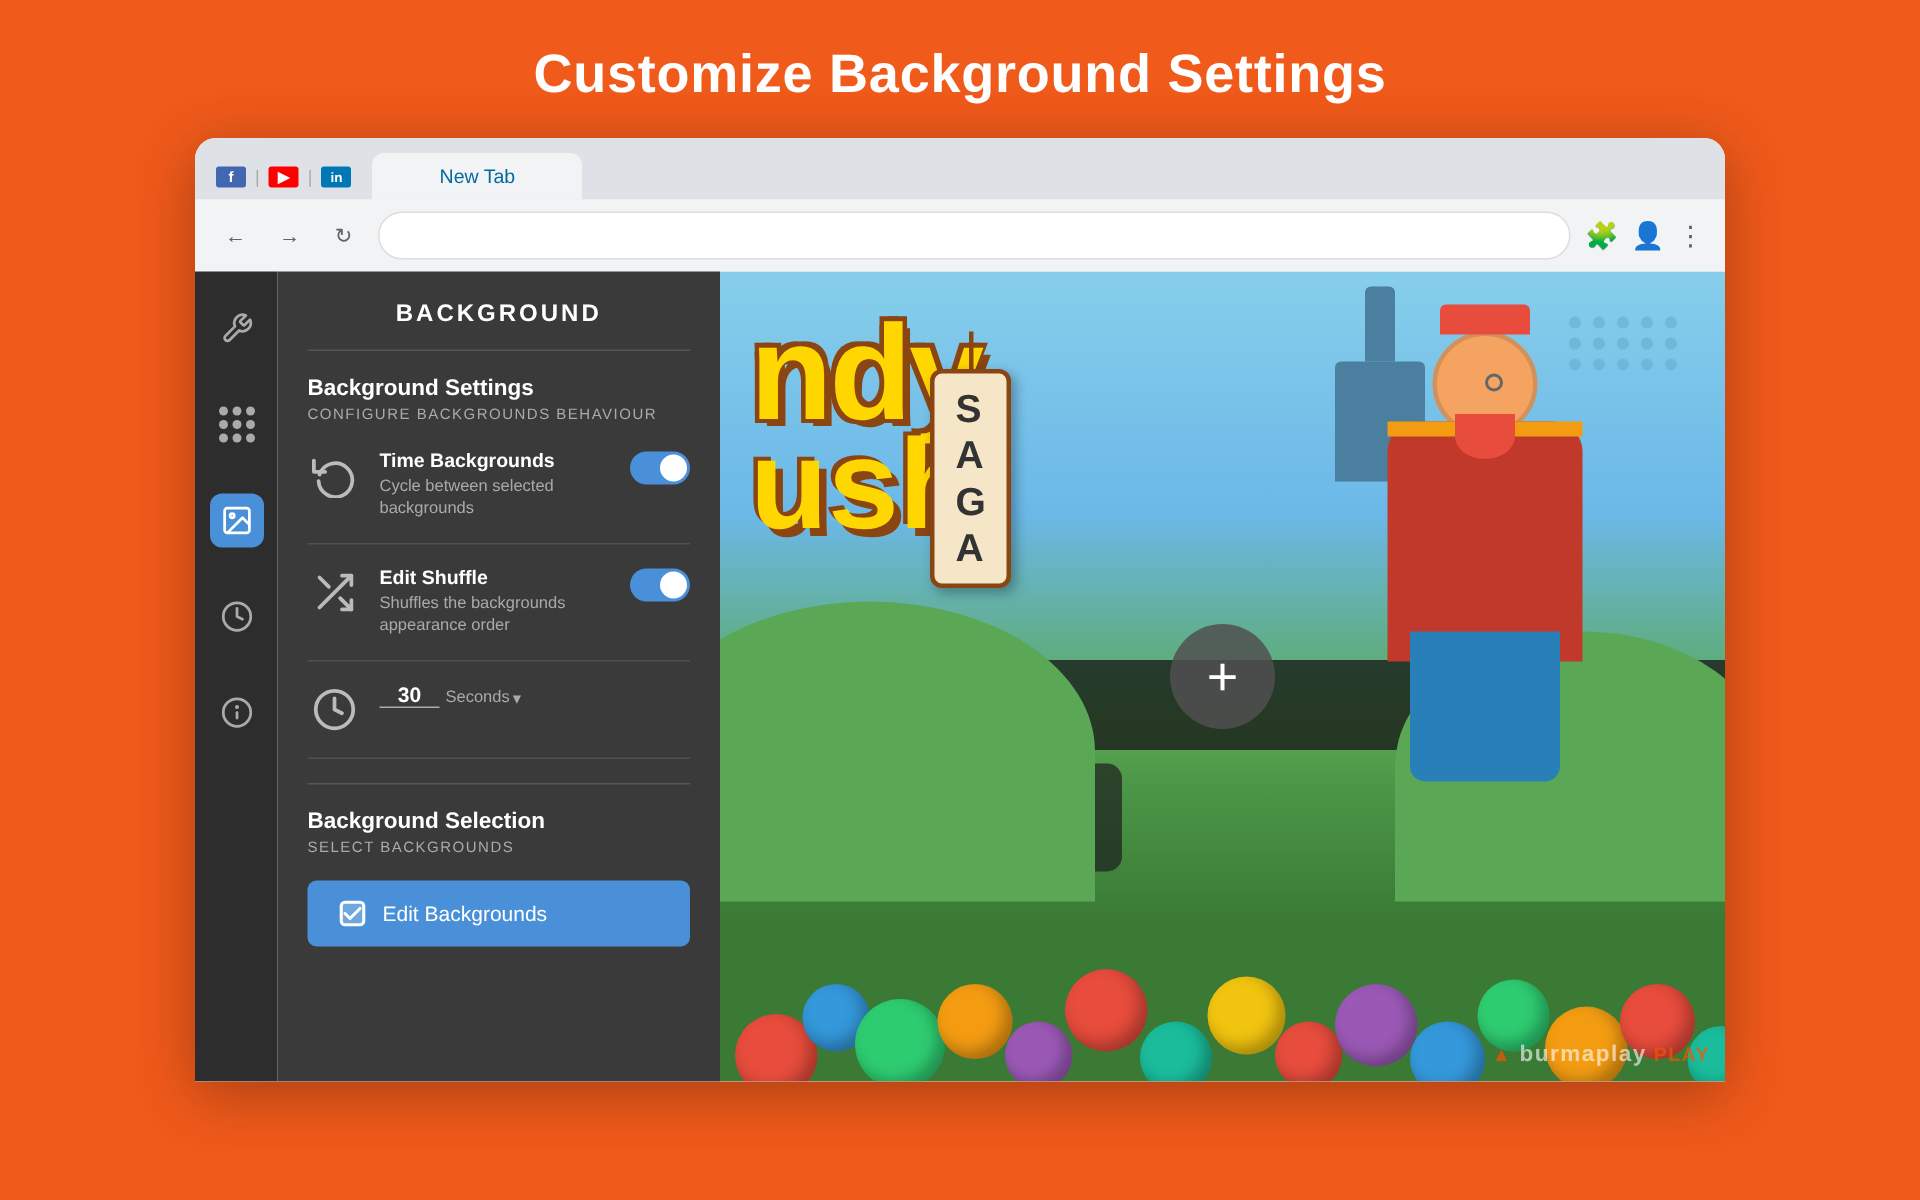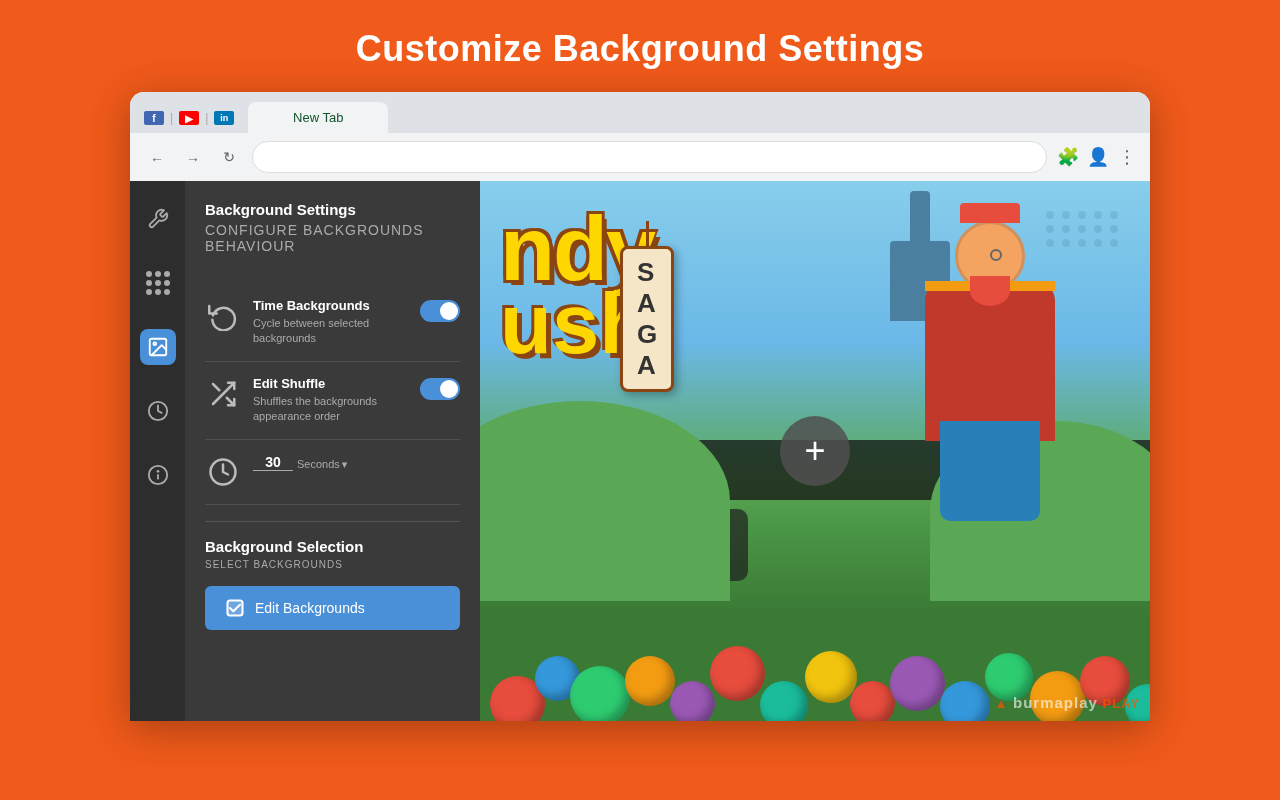--- a/index.html
+++ b/index.html
@@ -66,21 +66,21 @@
     .bookmark-sep {
       color: #aaa;
       font-size: 12px;
     }
 
     .browser-tab {
       background: #f1f3f4;
       border-radius: 8px 8px 0 0;
       padding: 8px 12px;
       font-size: 13px;
-      color: #14532d;
+      color: #0369a1;
       min-width: 140px;
       text-align: center;
     }
 
     .browser-toolbar {
       background: #f1f3f4;
       padding: 8px 14px;
       display: flex;
       align-items: center;
       gap: 10px;
@@ -169,25 +169,25 @@
     }
 
     .section-title {
       font-size: 15px;
       font-weight: 600;
       color: white;
       margin-bottom: 4px;
     }
 
     .section-subtitle {
-      font-size: 14px;
+      font-size: 10px;
       color: #aaa;
       letter-spacing: 1px;
       text-transform: uppercase;
-      margin-bottom: 30px;
+      margin-bottom: 3px;
     }
 
     .setting-item {
       display: flex;
       align-items: flex-start;
       gap: 12px;
       padding: 14px 0;
       border-bottom: 1px solid #505050;
     }
 
@@ -478,20 +478,21 @@
       <div class="sidebar-icon" title="Info">
         <svg width="22" height="22" viewBox="0 0 24 24" fill="none" stroke="#aaa" stroke-width="2" stroke-linecap="round" stroke-linejoin="round">
           <circle cx="12" cy="12" r="10"></circle>
           <line x1="12" y1="8" x2="12" y2="8" stroke-width="3"></line>
           <line x1="12" y1="12" x2="12" y2="16"></line>
         </svg>
       </div>
     </div>
 
     <div class="settings-panel">
+      <div class="panel-title">BACKGROUND</div>
 
       <div class="section-title">Background Settings</div>
       <div class="section-subtitle">CONFIGURE BACKGROUNDS BEHAVIOUR</div>
 
       <div class="setting-item">
         <div class="setting-icon">
           <svg width="30" height="30" viewBox="0 0 24 24" fill="none" stroke="#bbb" stroke-width="2" stroke-linecap="round" stroke-linejoin="round">
             <polyline points="1 4 1 10 7 10"></polyline>
             <path d="M3.51 15a9 9 0 1 0 .49-3.5"></path>
           </svg>

